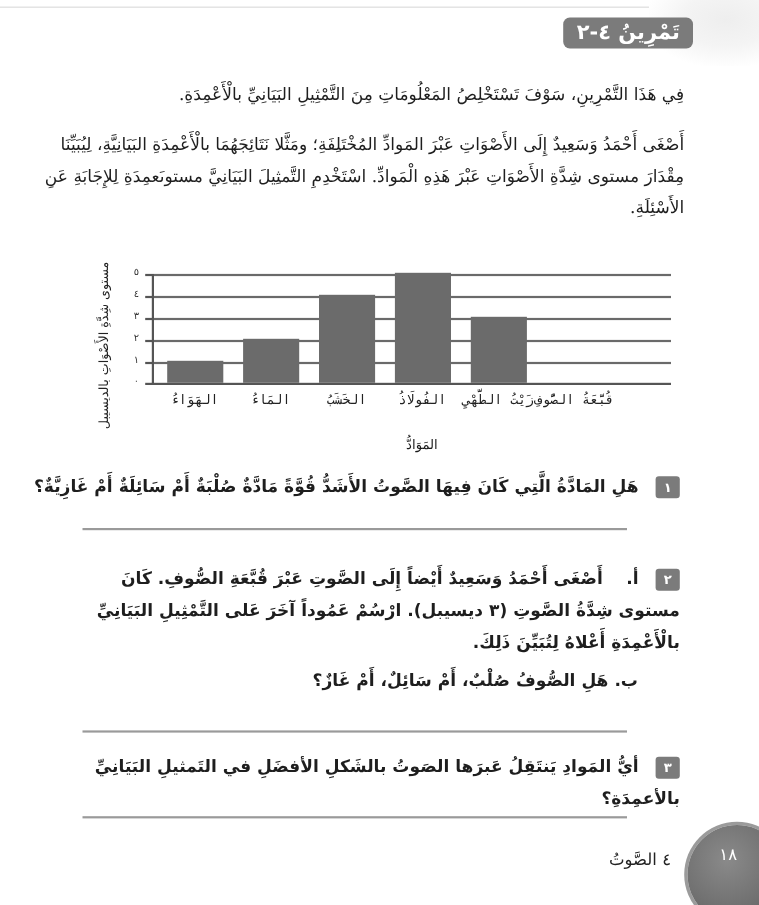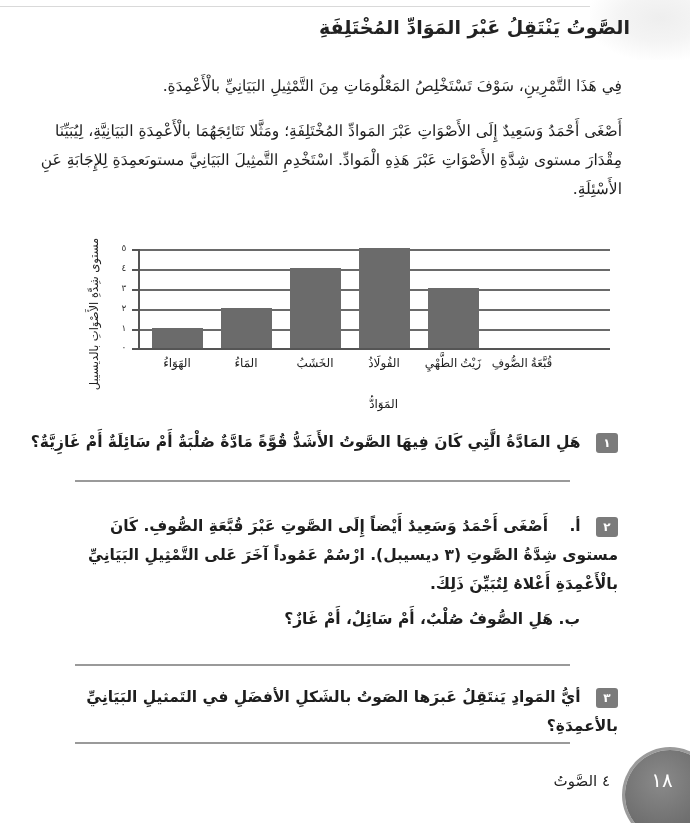--- a/index.html
+++ b/index.html
@@ -20,46 +20,46 @@
 
   
   .chart { position: absolute; left: 80px; top: 230px; width: 540px; height: 200px; }
   .y-title { position: absolute; left: -64px; top: 75px; width: 160px; height: 18px; transform: rotate(-90deg);
     font-size: 11.5px; text-align: center; direction: rtl; font-family: "DejaVu Sans", sans-serif; color: #222; }
   .plot { position: absolute; left: 58px; top: 20px; width: 472px; height: 100px; border-left: 2px solid #555; border-bottom: 2px solid #555; }
   .grid { position: absolute; left: 0; right: 0; height: 2px; background: #6a6a6a; }
   .tick { position: absolute; left: -8px; width: 8px; height: 2px; background: #555; }
   .tick-label { position: absolute; left: -22px; width: 12px; font-size: 9px; text-align: center; font-family: "DejaVu Sans", sans-serif; color: #333; }
   .bar { position: absolute; bottom: 0; width: 51px; background: #6b6b6b; }
-  .x-label { position: absolute; top: 106px; width: 80px; text-align: center; font-size: 12px; direction: rtl; font-family: Liberation Serif, serif; color: #222; }
+  .x-label { position: absolute; top: 106px; width: 80px; text-align: center; font-size: 12px; direction: rtl; font-family: Liberation Mono, monospace; color: #222; }
   .x-title { position: absolute; left: 258px; top: 167px; width: 60px; text-align: right; font-size: 12px; direction: rtl; font-family: "DejaVu Sans", sans-serif; }
 
   .q { position: absolute; right: 72px; direction: rtl; text-align: right; font-size: 15.5px; line-height: 29px; font-weight: bold; font-family: "DejaVu Sans", sans-serif; color: #1e1e1e; margin-left: 16px; }
   .qnum { display: inline-block; background: #7b7b7b; color: #fff; border-radius: 3px; width: 22px; height: 20px; line-height: 20px; text-align: center; font-size: 12px; margin-left: 10px; vertical-align: middle; }
   .q1 { top: 428px; width: 590px; }
   .q2 { top: 512px; width: 560px; }
   .q2 .sub { margin-left: 16px; }
   .q2b { top: 605px; right: 110px; }
   .q3 { top: 683px; width: 590px; }
 
   .answer-line { position: absolute; left: 75px; width: 495px; height: 2px; background: #9a9a9a; }
 
   .footer-circle { position: absolute; left: 625px; top: 750px; width: 90px; height: 90px; border-radius: 50%;
     background: radial-gradient(circle at 40% 35%, #8a8a8a 0%, #6e6e6e 60%, #5a5a5a 100%); box-shadow: 0 0 0 3px #9b9b9b; }
-  .page-num { position: absolute; left: 638px; top: 768px; width: 48px; text-align: center; color: #fff; font-size: 20px; font-family: "DejaVu Sans", sans-serif; }
+  .page-num { position: absolute; left: 638px; top: 768px; width: 48px; text-align: center; color: #fff; font-size: 15px; font-family: "DejaVu Sans", sans-serif; }
   .chapter { position: absolute; right: 80px; top: 772px; direction: rtl; font-size: 15px; font-family: "DejaVu Sans", sans-serif; color: #222; }
 </style>
 </head>
 <body>
 
 <div class="top-rule"></div>
 <div class="corner-swirl"></div>
 
 <div class="header">
-  <span class="header-title">الصَّوتُ يَنْتَقِلُ عَبْرَ المَوَادِّ المُخْتَلِفَةِ</span>
+  <span class="ex-badge">تَمْرِينُ ٤-٢</span>
 </div>
 
 <p class="para p1">فِي هَذَا التَّمْرِينِ، سَوْفَ تَسْتَخْلِصُ المَعْلُومَاتِ مِنَ التَّمْثِيلِ البَيَانِيِّ بالْأَعْمِدَةِ.</p>
 <p class="para p2">أَصْغَى أَحْمَدُ وَسَعِيدٌ إِلَى الأَصْوَاتِ عَبْرَ المَوادِّ المُخْتَلِفَةِ؛ ومَثَّلا نَتَائِجَهُمَا بالْأَعْمِدَةِ البَيَانِيَّةِ، لِيُبَيِّنَا مِقْدَارَ مستوى شِدَّةِ الأَصْوَاتِ عَبْرَ هَذِهِ الْمَوادِّ. اسْتَخْدِمِ التَّمثِيلَ البَيَانِيَّ مستوىَعمِدَةِ لِلإِجَابَةِ عَنِ الأَسْئِلَةِ.</p>
 
 <div class="chart">
   <div class="y-title">مستوى شِدَّةِ الأَصْوَاتِ بالديسيبل</div>
   <div class="plot">
     <div class="grid" style="top:-1px"></div>
     <div class="grid" style="top:19px"></div>

